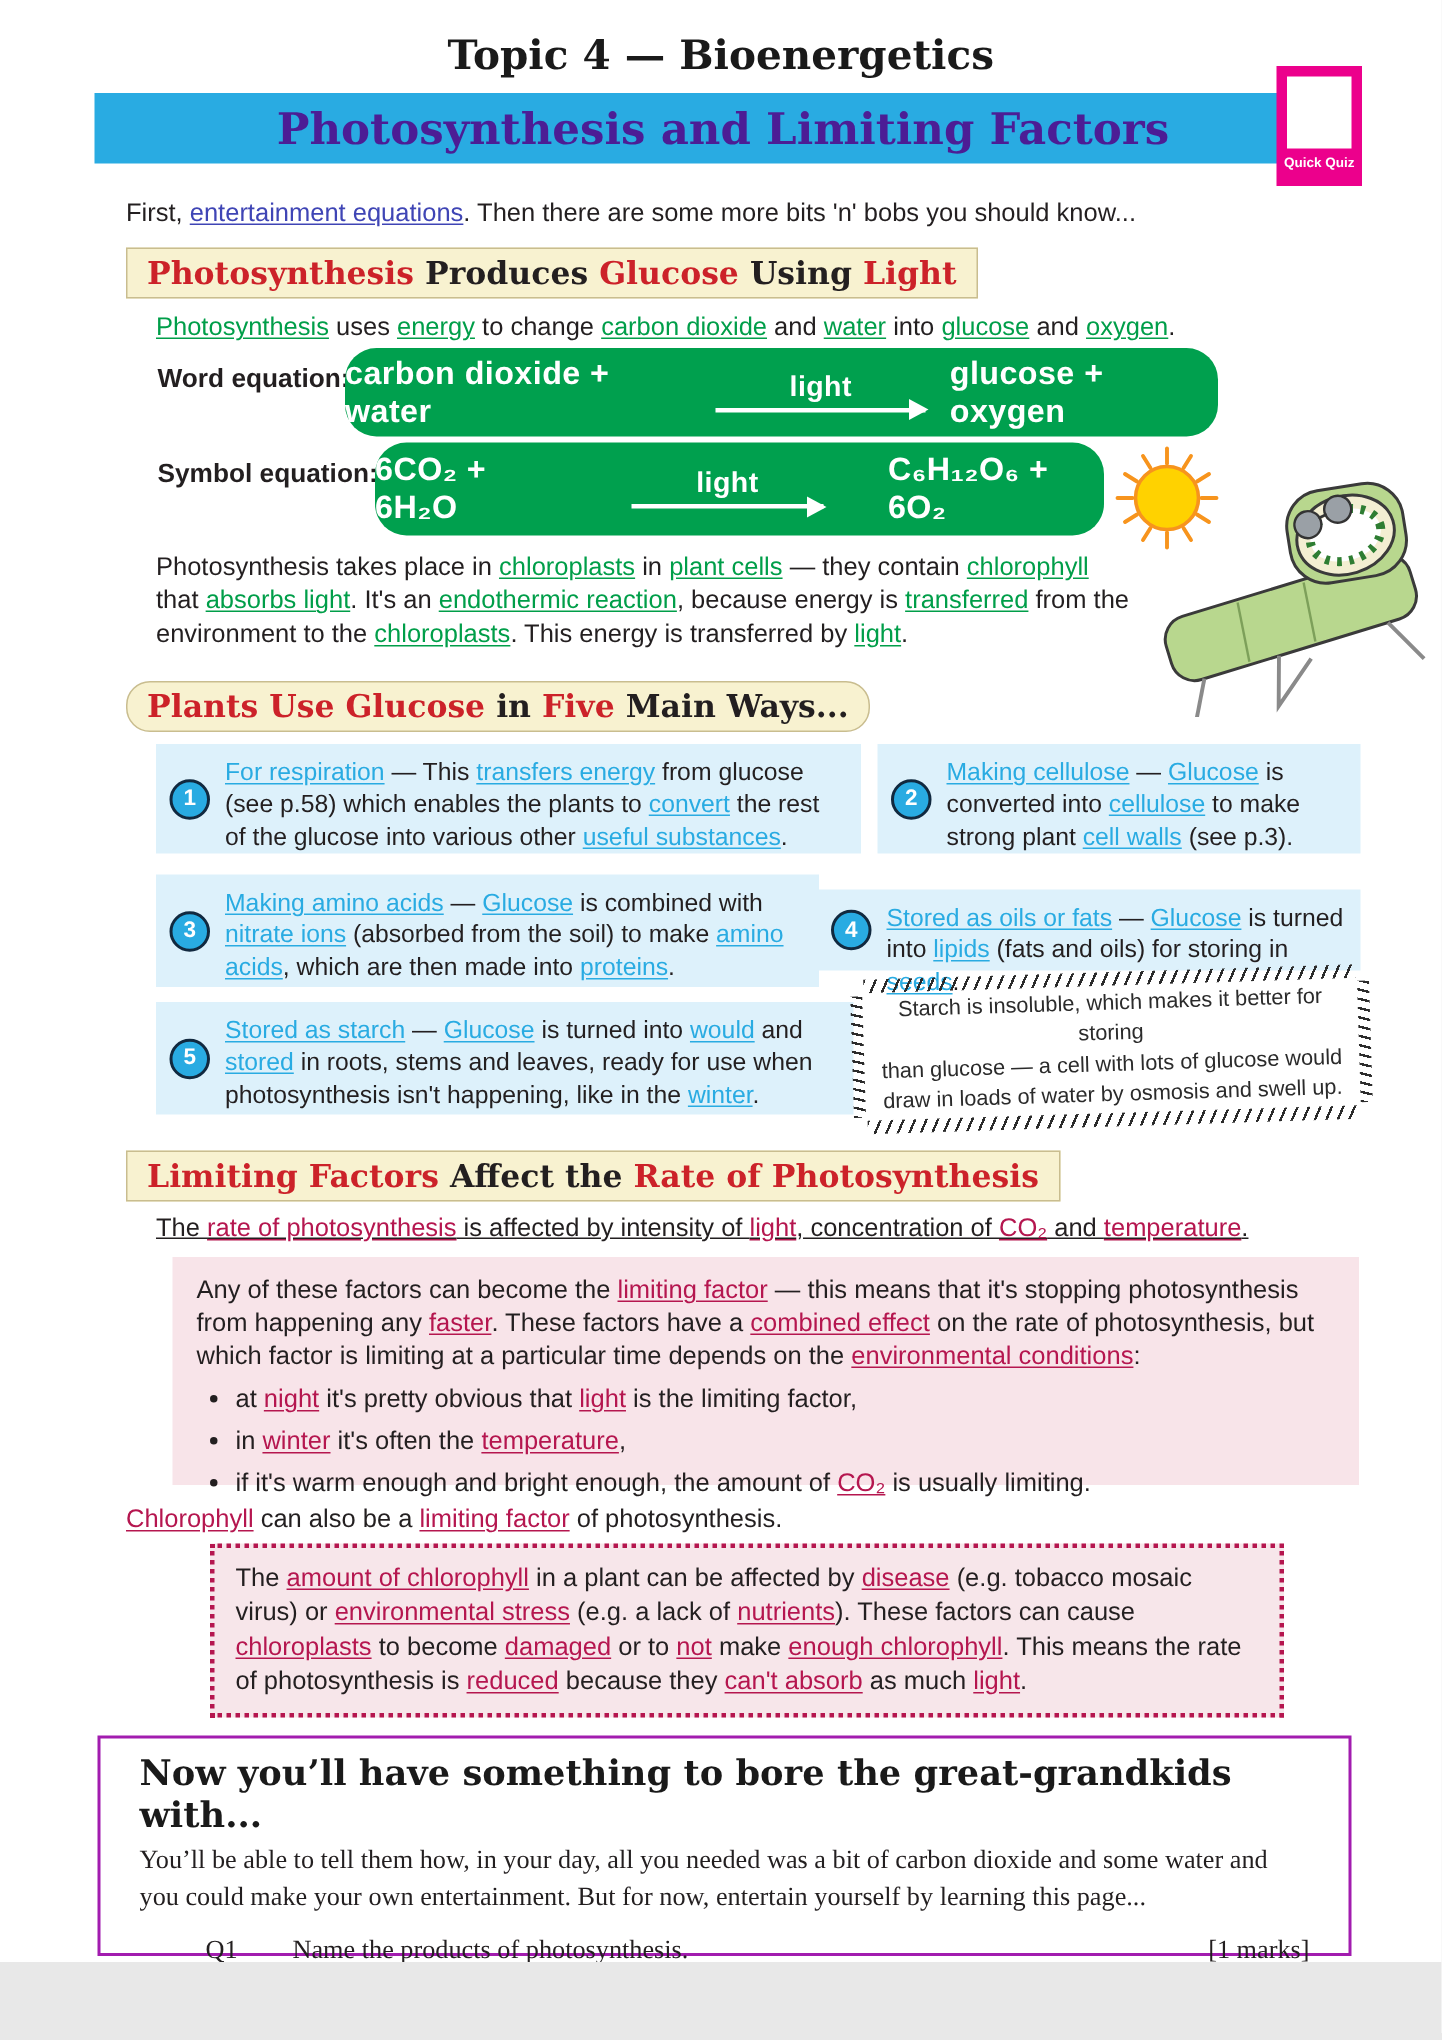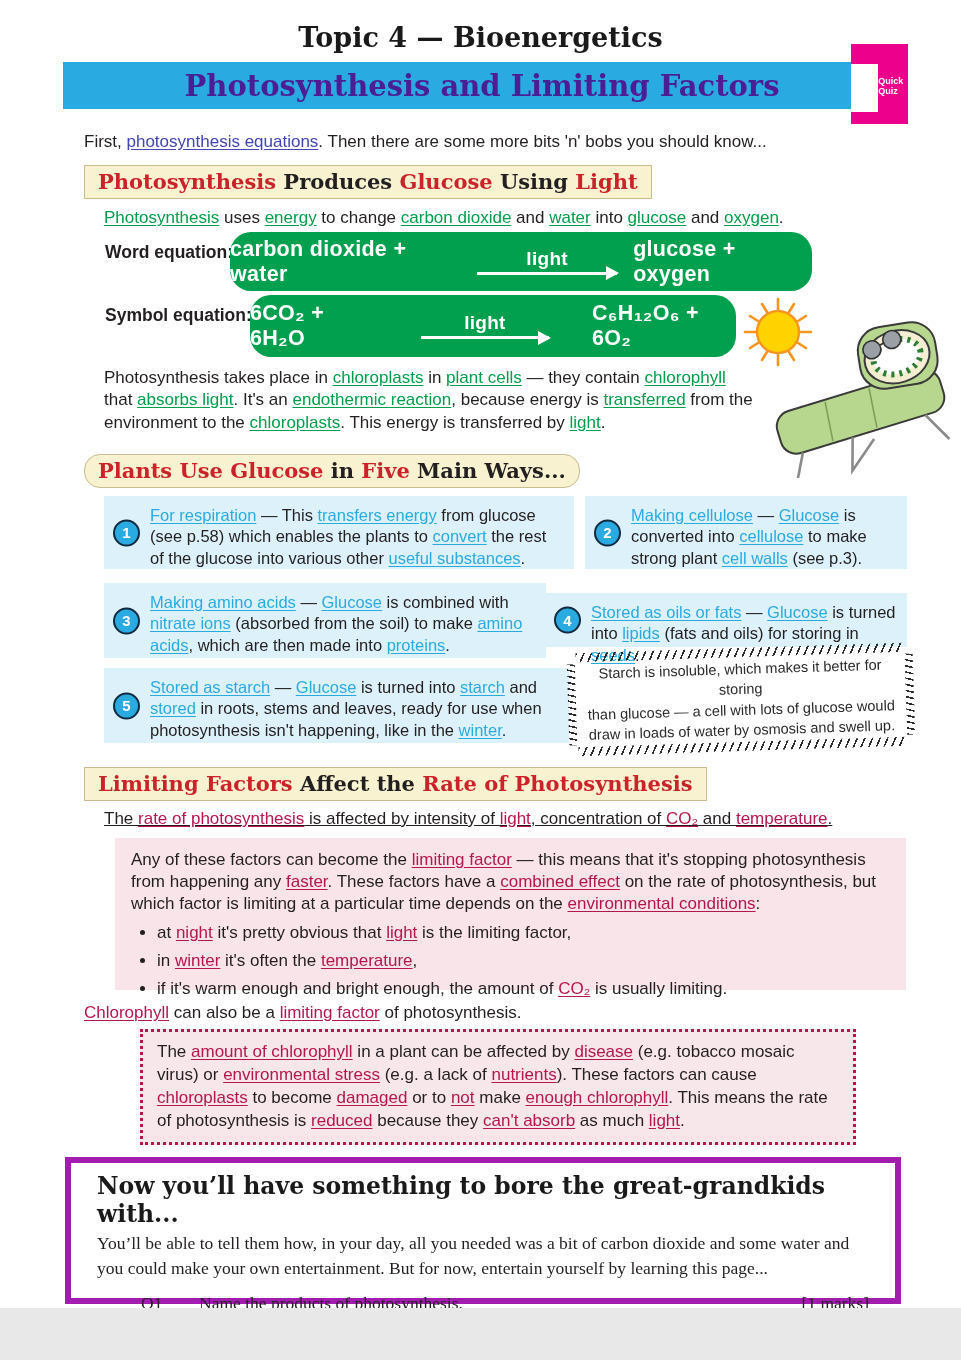--- a/index.html
+++ b/index.html
@@ -15,21 +15,21 @@
   }
   .banner {
     position:absolute; left:63px; top:62px; width:838px; height:47px;
     background:#29abe2; display:flex; align-items:center; justify-content:center;
   }
   .banner-title {
     font-family:"DejaVu Serif", serif; font-weight:bold; font-size:29px; color:#4c1d95;
   }
   .quiz-badge {
     position:absolute; left:851px; top:44px; width:57px; height:80px;
-    background:#ec008c; display:flex; flex-direction:row; align-items:center; z-index:5;
+    background:#ec008c; display:flex; flex-direction:column; align-items:center; z-index:5;
     cursor:pointer;
   }
   .quiz-badge .qr { width:43px; height:48px; background:#ffffff; margin-top:7px; }
   .quiz-badge .lbl { color:#fff; font-size:9px; font-weight:bold; margin-top:4px; }
   
   .abs { position:absolute; }
   .body-txt { font-size:17px; line-height:1.32; }
   .lu { color:#3f45b5; text-decoration:underline; text-underline-offset:2px; cursor:pointer; }
   .gu { color:#009e49; text-decoration:underline; text-underline-offset:2px; }
   .bu { color:#29abe2; text-decoration:underline; text-underline-offset:2px; }
@@ -87,21 +87,21 @@
   }
   .pink-box ul { margin:7px 0 0 8px; padding-left:18px; }
   .pink-box li { margin-bottom:6px; }
   .dotted-box {
     position:absolute; left:140px; top:1029px; width:716px;
     background:#f7e6ea; border:3px dotted #b5164f; padding:9px 14px; font-size:17px; line-height:1.35;
   }
   
   .review-box {
     position:absolute; left:65px; top:1157px; width:836px; height:147px;
-    border:6px solid #a21caf; background:#fff; padding:9px 26px 0 26px;
+    border:2px solid #a21caf; background:#fff; padding:9px 26px 0 26px;
   }
   .review-heading { font-family:"DejaVu Serif", serif; font-weight:bold; font-size:23.5px; color:#1a1a1a; }
   .review-body { font-family:"Liberation Serif", serif; font-size:17.5px; line-height:1.4; margin-top:3px; }
   .q-row { display:flex; font-family:"Liberation Serif", serif; font-size:17.5px; margin-top:13px;margin-left:40px; }
   .q-row .qnum { width:62px; padding-left:4px; }
   .q-row .qtext { flex:1; }
   .q-row .qmarks { text-align:right; }
   
   .footer-left {
     position:absolute; left:63px; top:1320px; font-family:"Liberation Serif", serif;
@@ -121,21 +121,21 @@
 
   <div class="topic-header">Topic 4 — Bioenergetics</div>
   <div class="banner">
     <div class="banner-title">Photosynthesis and Limiting Factors</div>
   </div>
   <div class="quiz-badge">
     <div class="qr"></div>
     <div class="lbl">Quick Quiz</div>
   </div>
 
-  <div class="abs body-txt" style="left:84px; top:131px;"><span>First, </span><span class="lu">photosynthesis equations</span><span>.  Then there are some more bits 'n' bobs you should know...</span></div>
+  <div class="abs body-txt" style="left:84px; top:131px;"><span>First, </span><span class="lu">entertainment equations</span><span>.  Then there are some more bits 'n' bobs you should know...</span></div>
 
   <div class="head-box" style="left:84px; top:165px;"><span class="red">Photosynthesis </span><span>Produces </span><span class="red">Glucose </span><span>Using </span><span class="red">Light</span></div>
   <div class="abs body-txt" style="left:104px; top:207px;"><span class="gu">Photosynthesis</span><span> uses </span><span class="gu">energy</span><span> to change </span><span class="gu">carbon dioxide</span><span> and </span><span class="gu">water</span><span> into </span><span class="gu">glucose</span><span> and </span><span class="gu">oxygen</span><span>.</span></div>
 
   <div class="eq-label" style="left:105px; top:242px;">Word equation:</div>
   <div class="green-box" style="left:230px; top:232px; width:582px; height:59px;">
     <span>carbon dioxide + water</span>
     <span class="eq-arrow">
       <span class="alabel">light</span>
       <span class="arrow-line"></span>
@@ -208,21 +208,21 @@
   <div class="way" style="left:104px; top:583px; width:442px; height:75px;">
     <span class="num">3</span>
     <span><span class="bu">Making amino acids</span><span> — </span><span class="bu">Glucose</span><span> is combined with </span><span class="bu">nitrate ions</span><span> (absorbed from the soil) to make </span><span class="bu">amino acids</span><span>, which are then made into </span><span class="bu">proteins</span><span>.</span></span>
   </div>
   <div class="way" style="left:545px; top:593px; width:362px; height:54px;">
     <span class="num">4</span>
     <span><span class="bu">Stored as oils or fats</span><span> — </span><span class="bu">Glucose</span><span> is turned into </span><span class="bu">lipids</span><span> (fats and oils) for storing in </span><span class="bu">seeds</span><span>.</span></span>
   </div>
   <div class="way" style="left:104px; top:668px; width:465px; height:75px;">
     <span class="num">5</span>
-    <span><span class="bu">Stored as starch</span><span> — </span><span class="bu">Glucose</span><span> is turned into </span><span class="bu">starch</span><span> and </span><span class="bu">stored</span><span> in roots, stems and leaves, ready for use when photosynthesis isn't happening, like in the </span><span class="bu">winter</span><span>.</span></span>
+    <span><span class="bu">Stored as starch</span><span> — </span><span class="bu">Glucose</span><span> is turned into </span><span class="bu">would</span><span> and </span><span class="bu">stored</span><span> in roots, stems and leaves, ready for use when photosynthesis isn't happening, like in the </span><span class="bu">winter</span><span>.</span></span>
   </div>
 
   <div class="starch-note">
     <div class="hatch-top"></div>
     <div class="hatch-left"></div>
     <div class="hatch-right"></div>
     <div>Starch is insoluble, which makes it better for storing</div>
     <div>than glucose — a cell with lots of glucose would</div>
     <div>draw in loads of water by osmosis and swell up.</div>
     <div class="hatch-bottom"></div>

